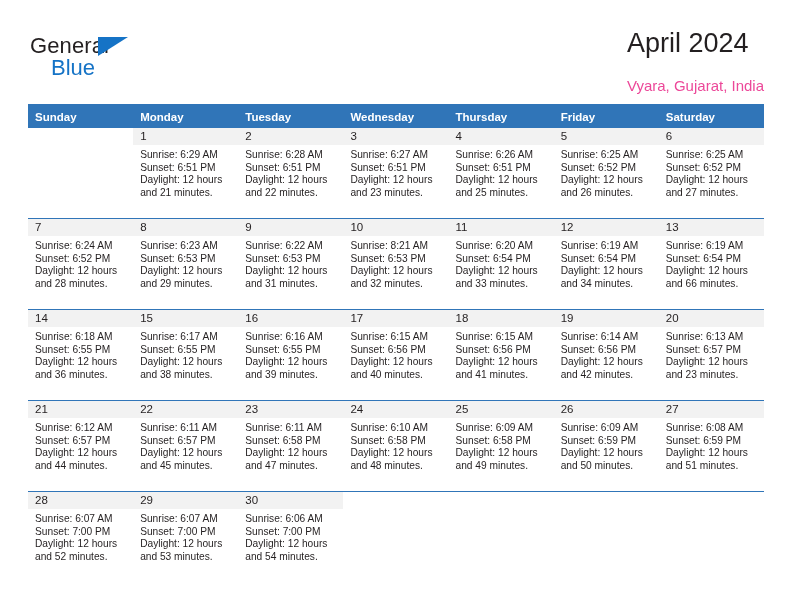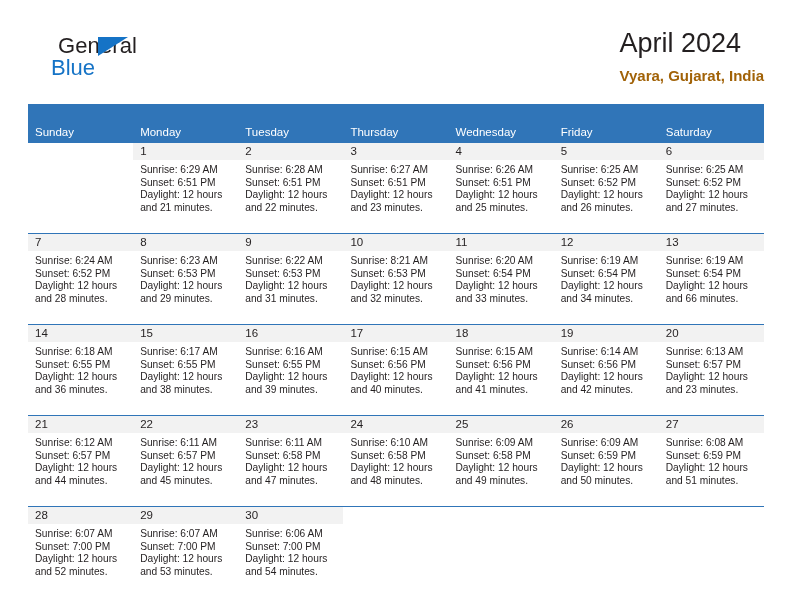--- a/index.html
+++ b/index.html
@@ -39,21 +39,20 @@
   }
   .brand-general {
     position: absolute;
     left: 0;
     top: 0;
     font-size: 22px;
     line-height: 24px;
     letter-spacing: .1px;
     color: #231f20;
     font-weight: 400;
-    margin-left: 28px;
   }
   .brand-tri {
     position: absolute;
     left: 68px;
     top: 3px;
     width: 0;
     height: 0;
     border-left: 30px solid #1573c6;
     border-bottom: 19px solid transparent;
   }
@@ -73,49 +72,50 @@
     text-align: left;
   }
   .cal-title {
     font-size: 27px;
     line-height: 34px;
     color: #231f20;
     font-weight: 400;
     white-space: nowrap;
   }
   .cal-subtitle {
-    margin-top: 6px;
+    margin-top: 16px;
     font-size: 15px;
     line-height: 19px;
-    color: #a16207;
-    font-weight: 700;
+    color: #ec4899;
+    font-weight: 400;
     white-space: nowrap;
   }
 
   
   .calendar {
     position: absolute;
     left: 28px;
     top: 104px;
     width: 736px;
   }
   .weekday-row {
     display: flex;
     width: 736px;
     background: #3075b8;
   }
   .weekday {
     flex: 0 0 105.14px;
     width: 105.14px;
     box-sizing: border-box;
-    padding: 21px 0 4px 7px;
+    padding: 6px 0 4px 7px;
     color: #ffffff;
     font-size: 11.5px;
     line-height: 14px;
     white-space: nowrap;
+    font-weight: bold;
   }
   .week {
     width: 736px;
     border-top: 1px solid #3075b8;
   }
   .week:first-of-type {
     border-top: none;
   }
   .week-inner {
     display: flex;
@@ -168,22 +168,22 @@
       <div class="cal-subtitle">Vyara, Gujarat, India</div>
     </div>
 
   </div>
 
   <div class="calendar">
     <div class="weekday-row" id="weekday-row">
         <div class="weekday">Sunday</div>
         <div class="weekday">Monday</div>
         <div class="weekday">Tuesday</div>
+        <div class="weekday">Wednesday</div>
         <div class="weekday">Thursday</div>
-        <div class="weekday">Wednesday</div>
         <div class="weekday">Friday</div>
         <div class="weekday">Saturday</div>
       </div>
     <div id="weeks-container">
         <div class="week">
           <div class="week-inner">
             <div class="daycell blank">
               <div class="daynum-band"></div>
               <div class="details"></div>
             </div>

